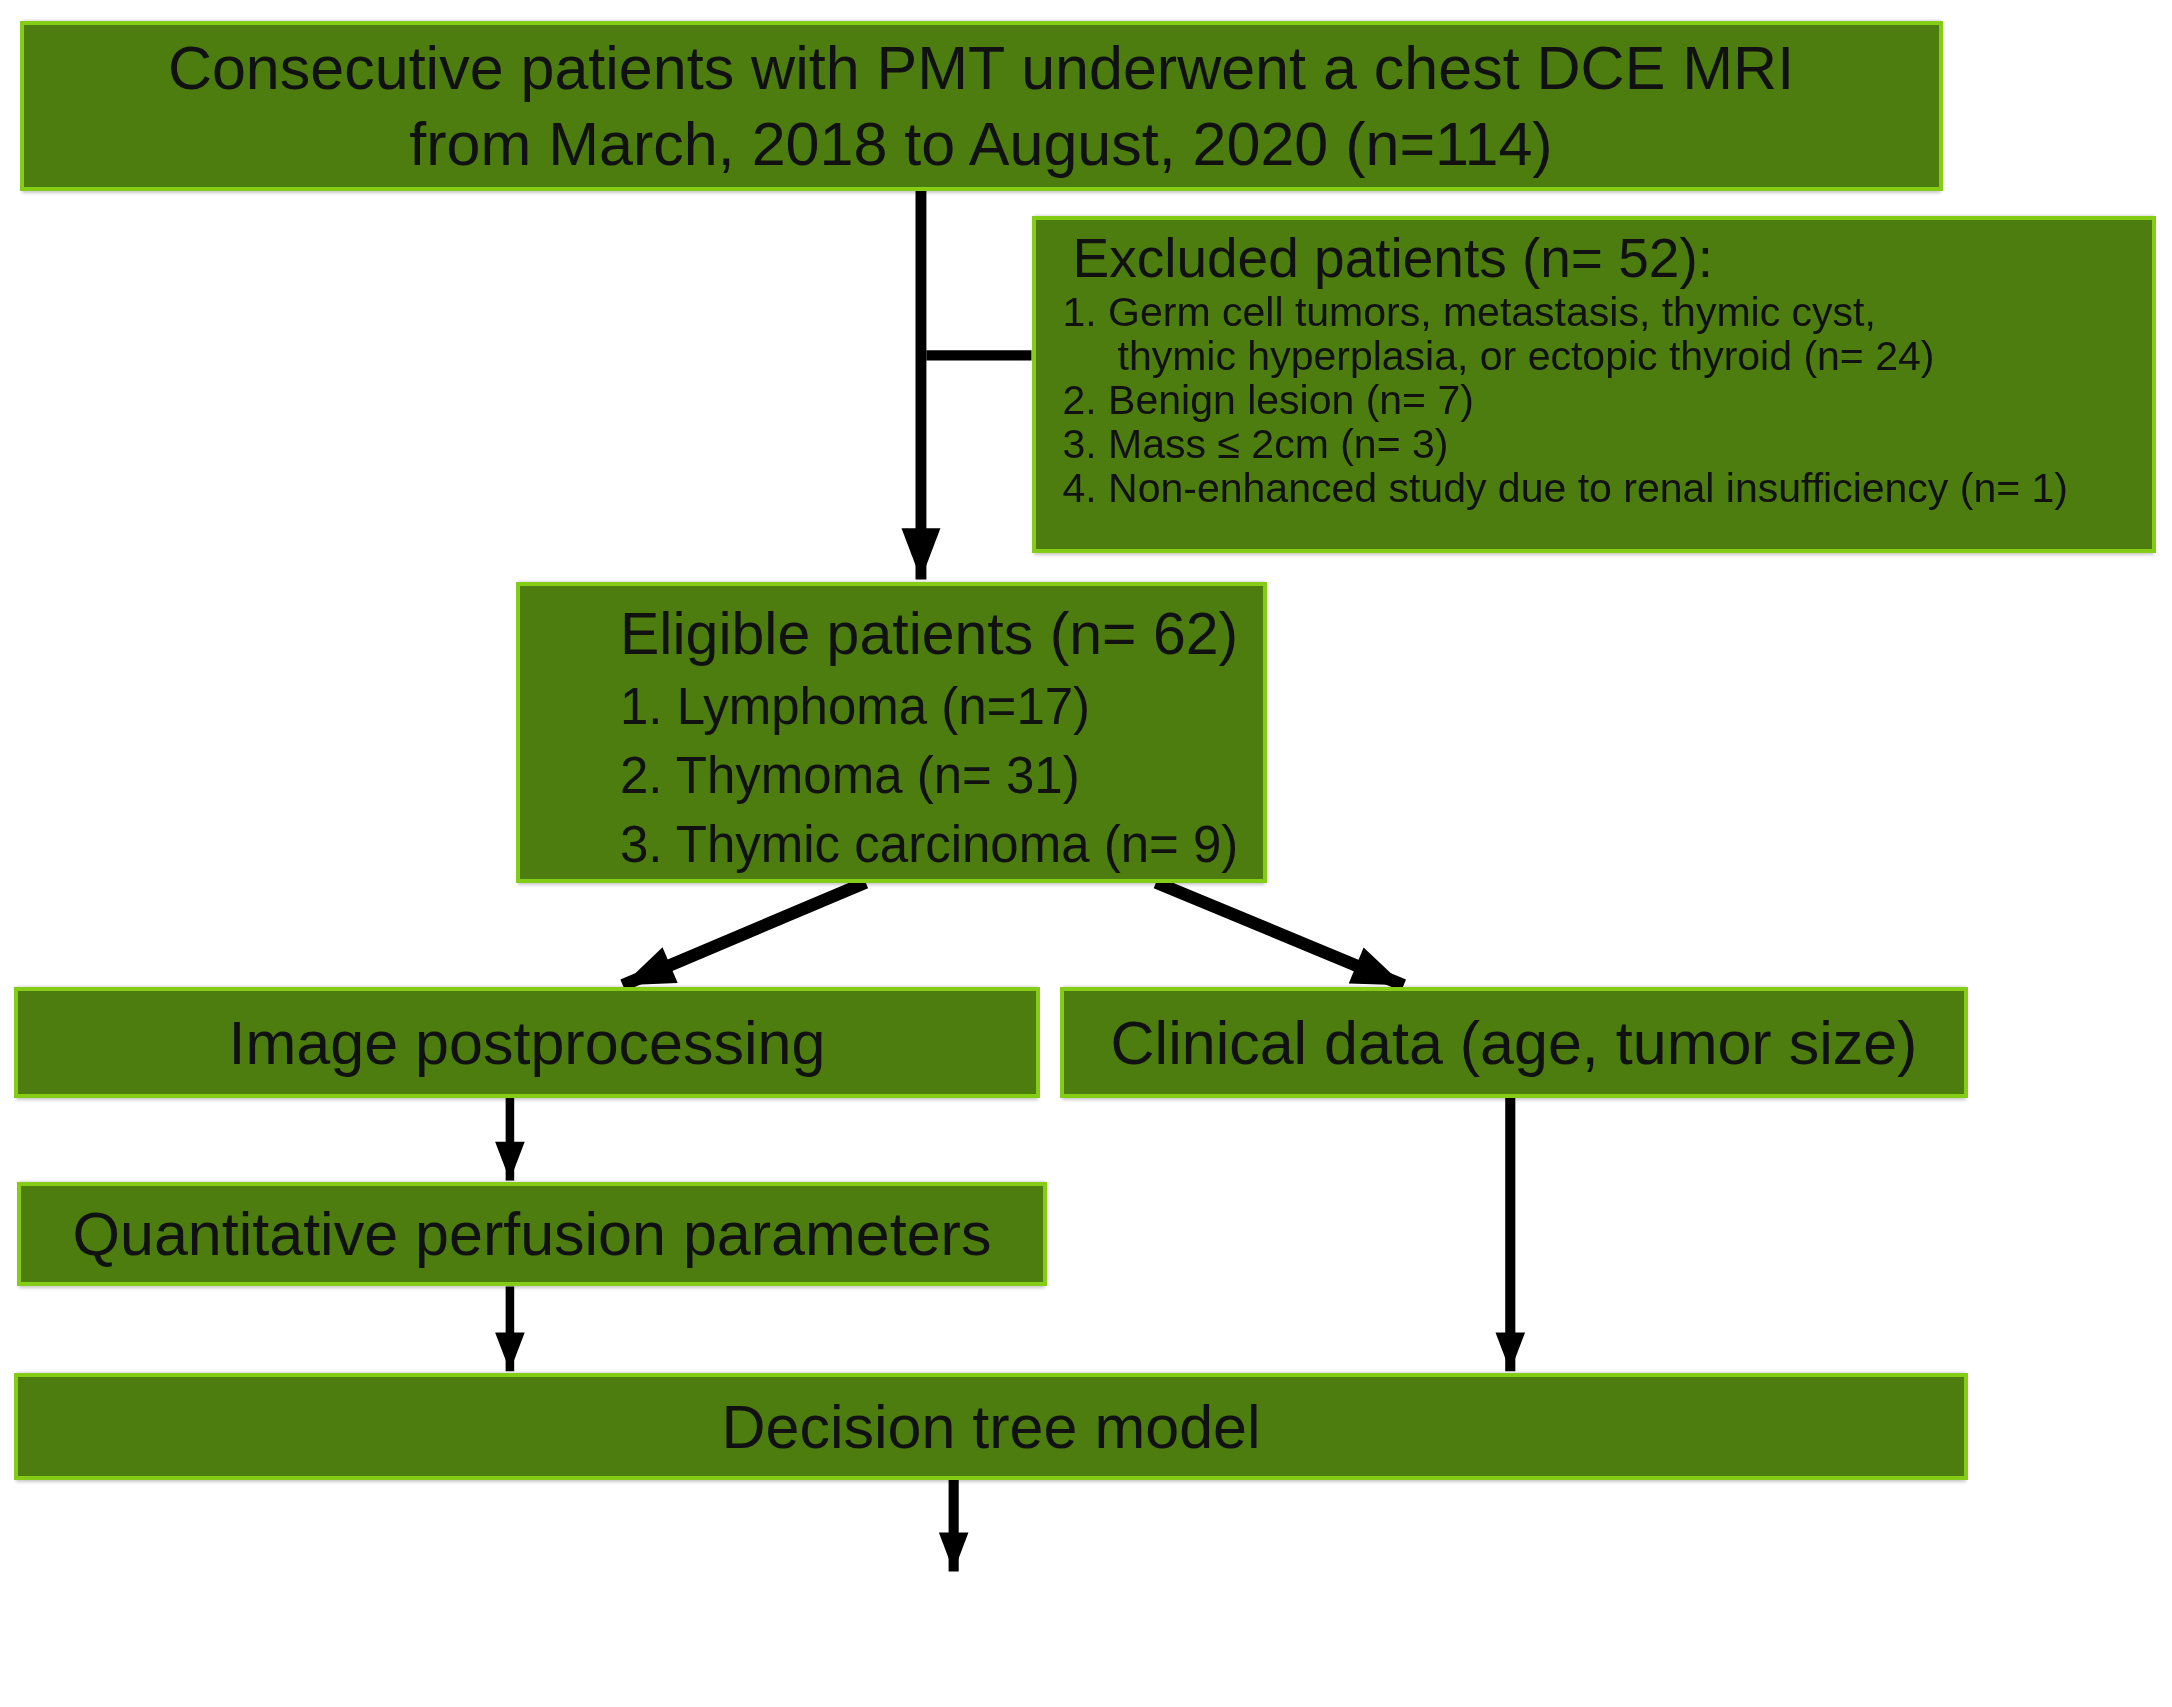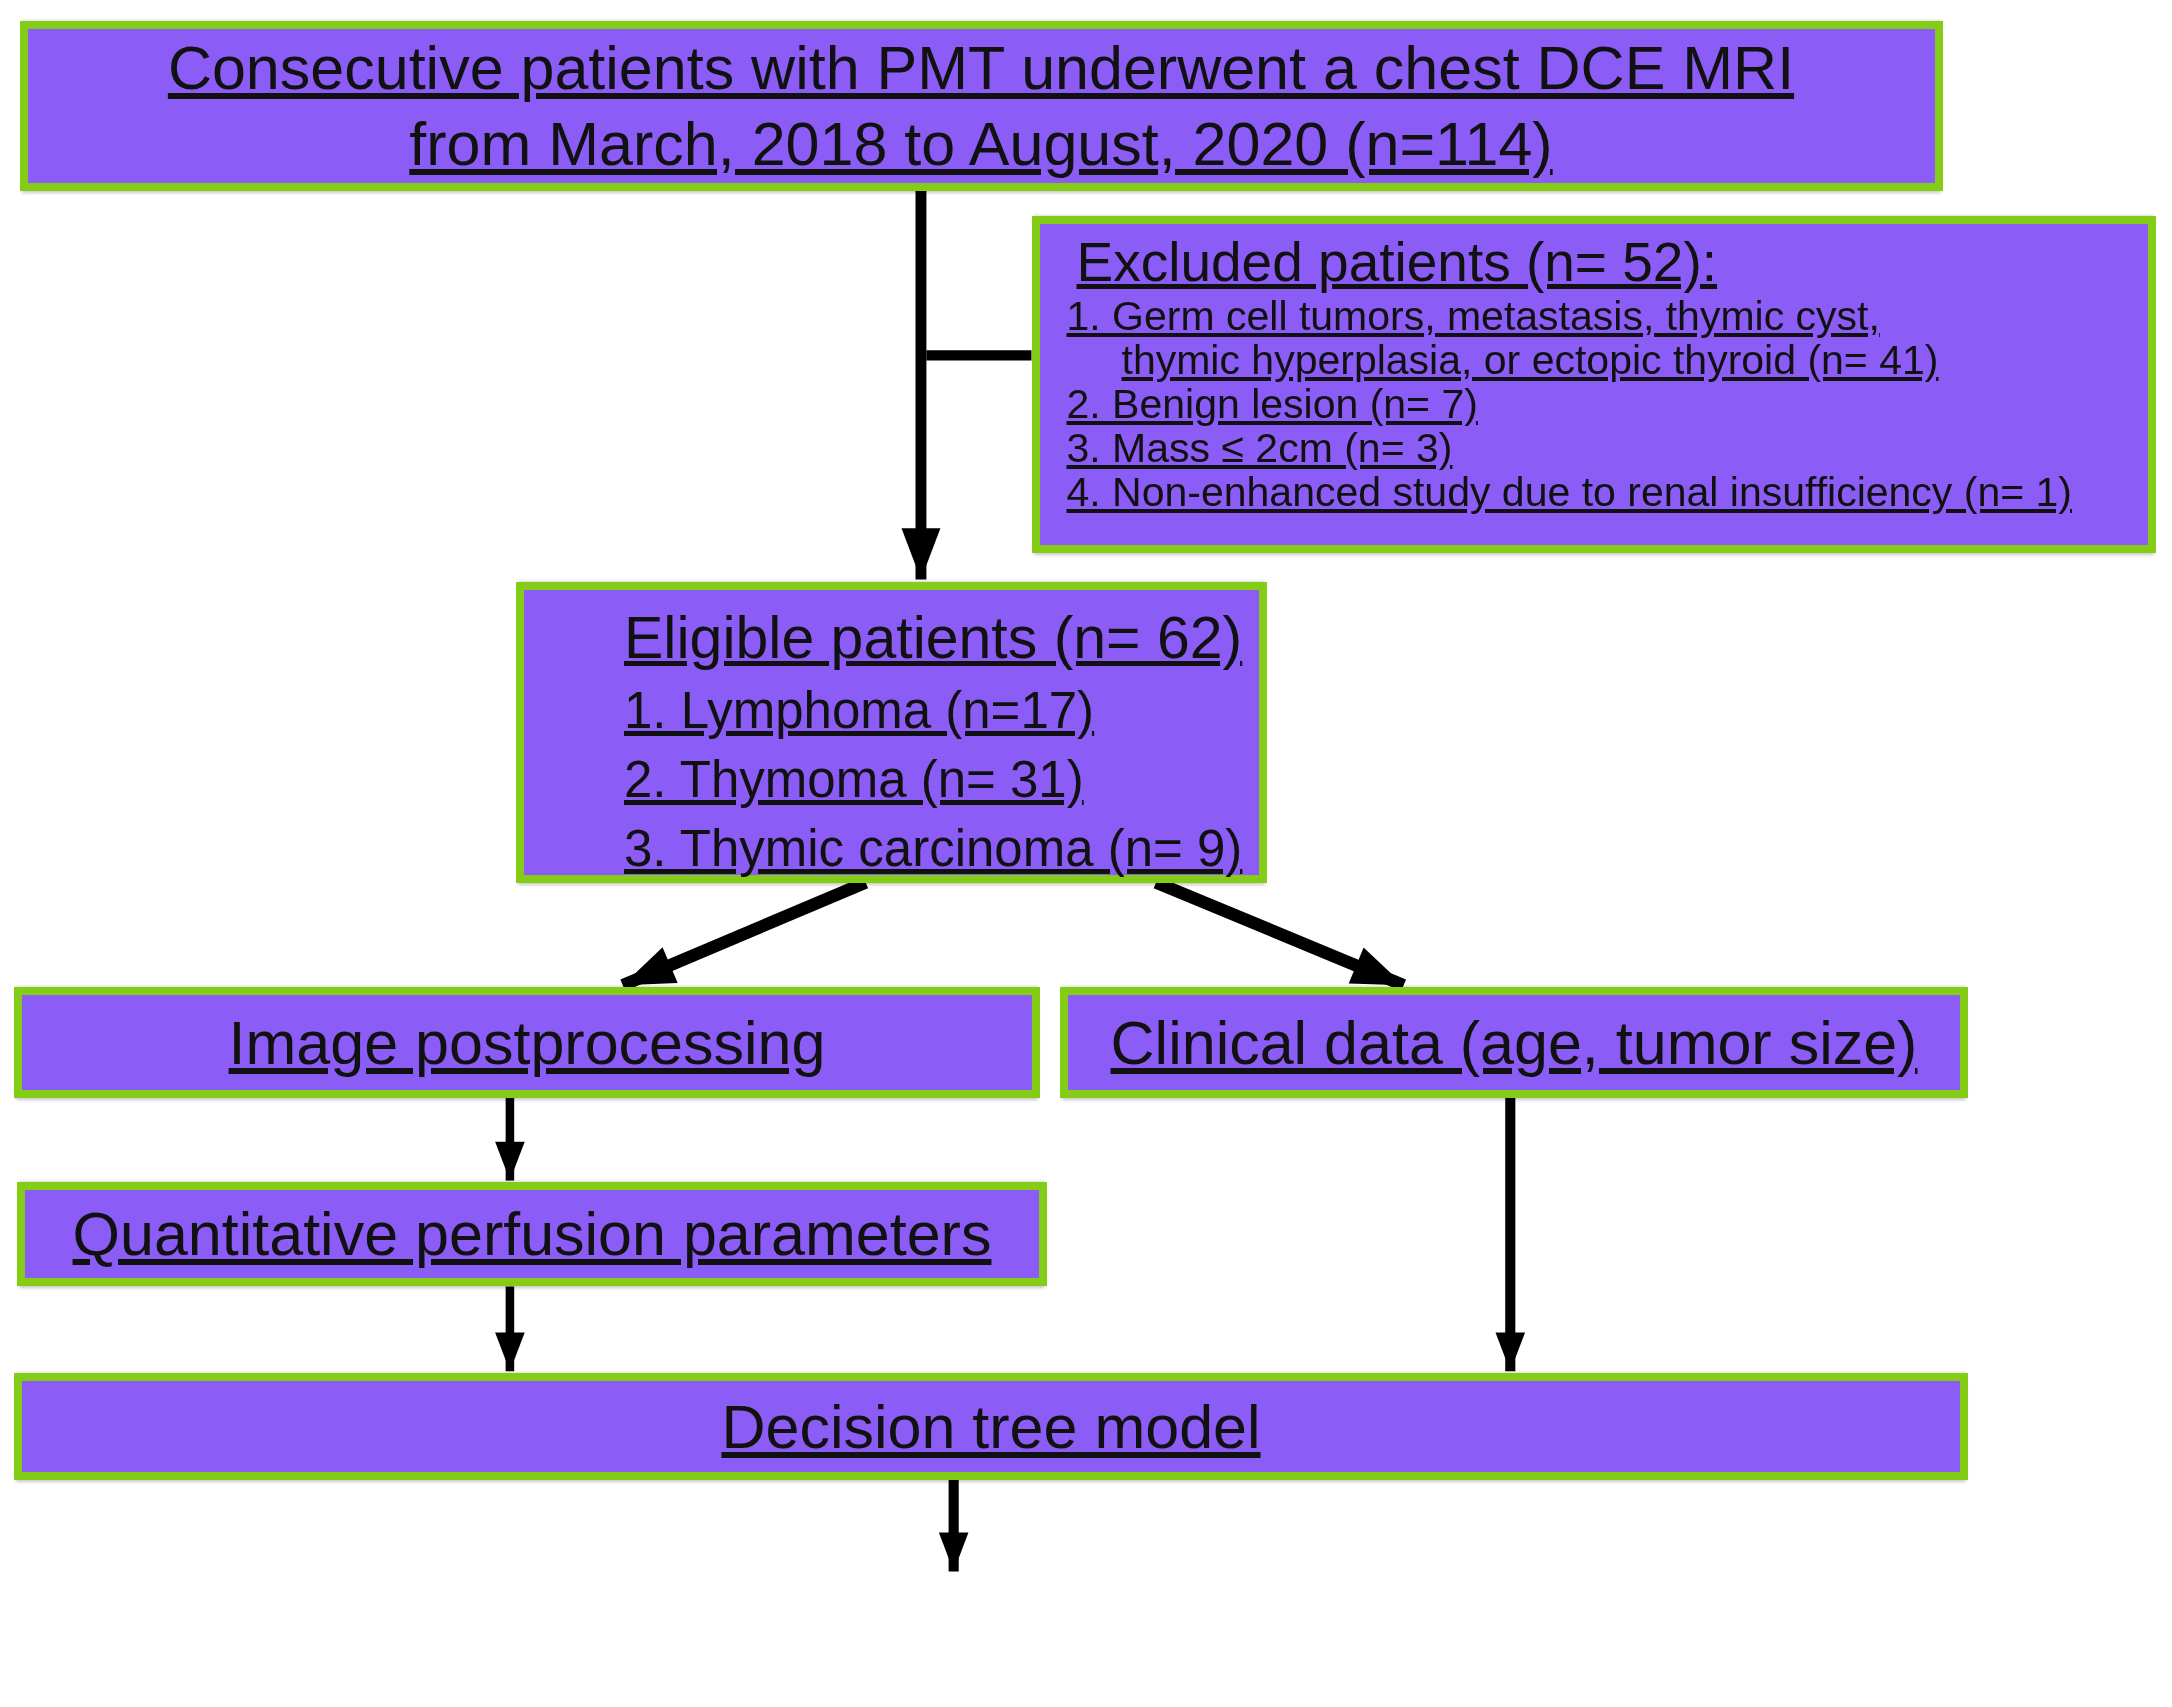--- a/index.html
+++ b/index.html
@@ -6,25 +6,24 @@
   #canvas{
     position:relative;
     width:2172px;height:1708px;
     background:#ffffff;
     font-family:"Liberation Sans", sans-serif;
     color:#111111;
     overflow:hidden;
   }
   .box{
     position:absolute;
-    background:#8b5cf6;
-    border:8px solid #84cc16;
+    background:#4d7c0f;
+    border:4px solid #84cc16;
     box-sizing:border-box;
     box-shadow:0 4.7px 3.1px -2.3px rgba(0,0,0,0.22), 0 -3.1px 2.3px -2.3px rgba(0,0,0,0.15);
-    text-decoration:underline;
   }
   
   .box-consecutive{
     left:19.5px;top:21px;width:1923px;height:170px;
     display:flex;flex-direction:column;justify-content:center;align-items:center;
     text-align:center;font-size:61px;line-height:76px;white-space:nowrap;
   }
   
   .box-excluded{
     left:1032px;top:216px;width:1124px;height:337px;
@@ -80,21 +79,21 @@
   </svg>
 
   <div class="box box-consecutive">
     <div>Consecutive patients with PMT underwent a chest DCE MRI</div>
     <div>from March, 2018 to August, 2020 (n=114)</div>
   </div>
 
   <div class="box box-excluded">
     <div class="xtitle">Excluded patients (n= 52):</div>
     <div class="xline">1. Germ cell tumors, metastasis, thymic cyst,</div>
-    <div class="xline indent">thymic hyperplasia, or ectopic thyroid (n= 41)</div>
+    <div class="xline indent">thymic hyperplasia, or ectopic thyroid (n= 24)</div>
     <div class="xline">2. Benign lesion (n= 7)</div>
     <div class="xline">3. Mass ≤ 2cm (n= 3)</div>
     <div class="xline">4. Non-enhanced study due to renal insufficiency (n= 1)</div>
   </div>
 
   <div class="box box-eligible">
     <div class="etitle">Eligible patients (n= 62)</div>
     <div class="eitem">1. Lymphoma (n=17)</div>
     <div class="eitem">2. Thymoma (n= 31)</div>
     <div class="eitem">3. Thymic carcinoma (n= 9)</div>

